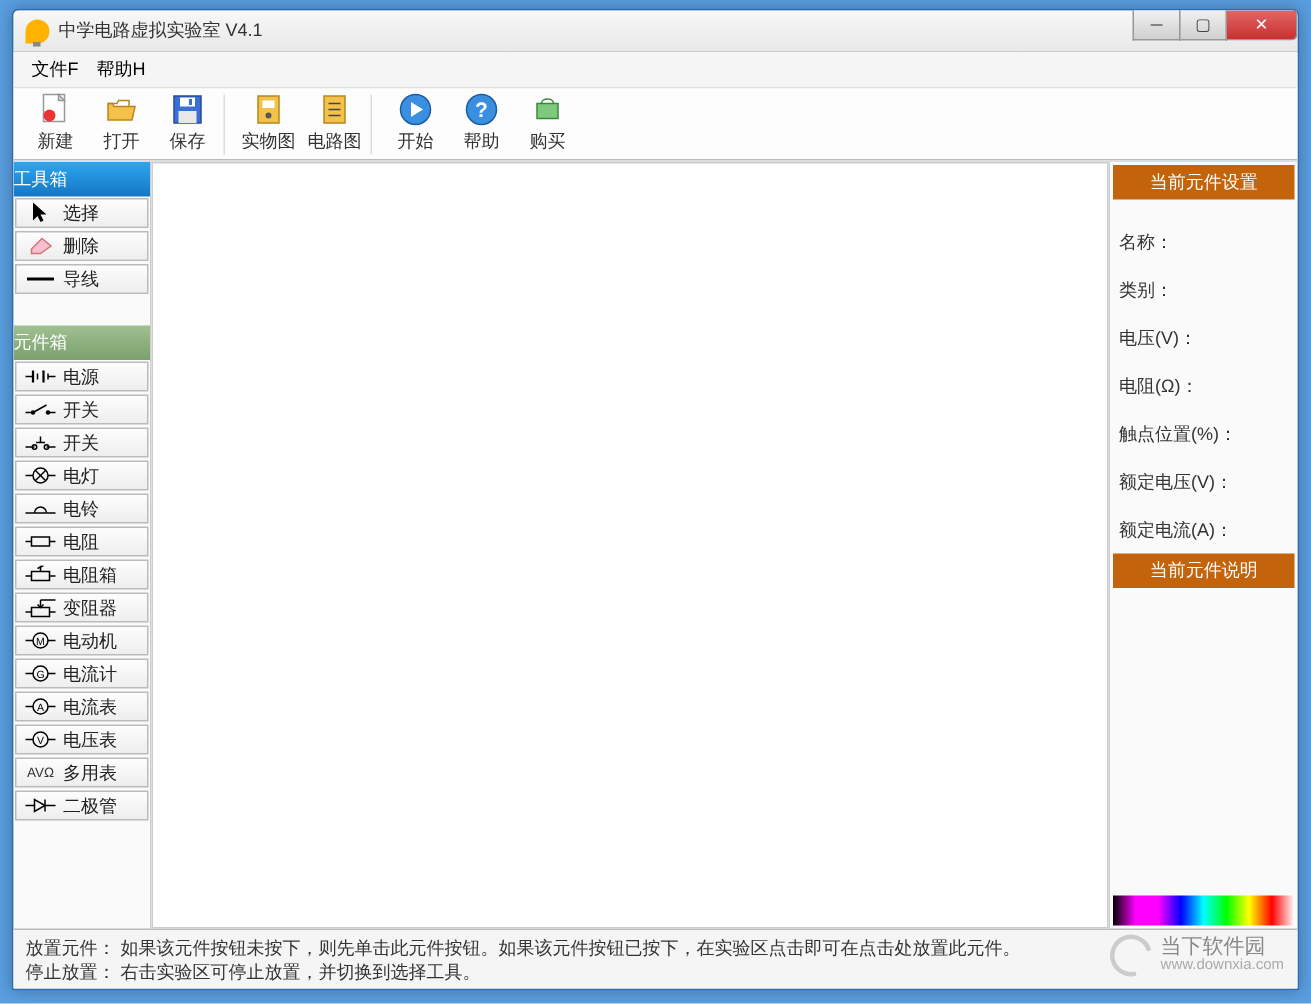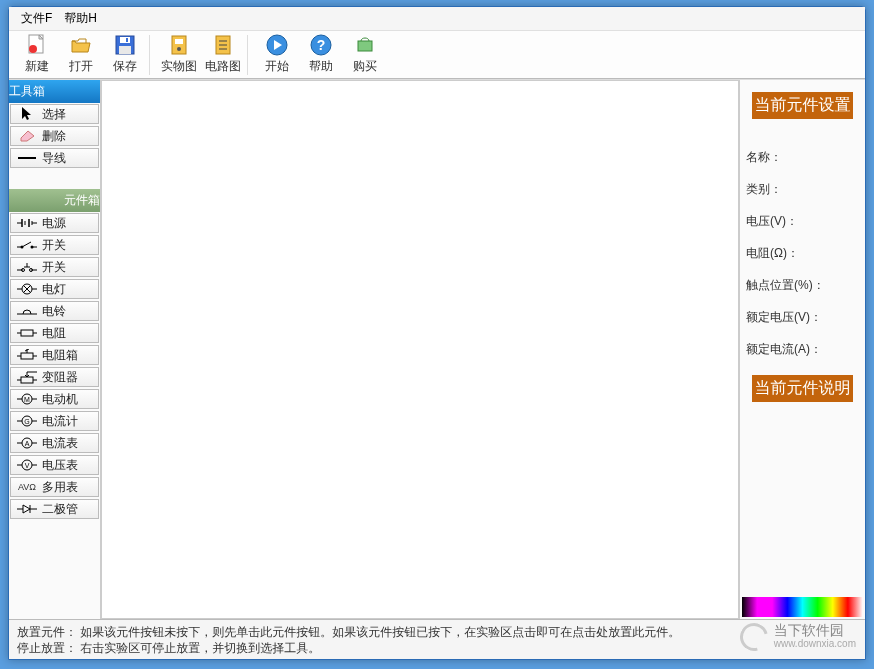--- a/index.html
+++ b/index.html
@@ -16,41 +16,50 @@
 .menubar { height: 24px; border-bottom: 1px solid #e0e0e0; display: flex; align-items: center; padding-left: 6px; gap: 0; background: #f5f5f5; }
 .menu-item { padding: 2px 6px; cursor: pointer; }
 .toolbar { height: 48px; border-bottom: 1px solid #bbb; display: flex; align-items: center; padding-left: 6px; background: #fdfdfd; }
 .tool-btn { width: 44px; height: 44px; display: flex; flex-direction: column; align-items: center; justify-content: center; cursor: pointer; gap: 2px; }
 .tool-icon { width: 22px; height: 22px; display: flex; align-items: center; justify-content: center; }
 .tool-label { font-size: 12px; color: #333; }
 .tool-sep { width: 6px; height: 40px; border-left: 1px solid #ddd; margin: 0 2px; }
 .content { flex: 1; display: flex; border-top: 1px solid #ddd; overflow: hidden; }
 .left-panel { width: 92px; background: #fafafa; border-right: 1px solid #ccc; display: flex; flex-direction: column; overflow-y: auto; }
 .tool-header { background: linear-gradient(#2fa5ef, #1477c4); color: #fff; padding: 3px 0; font-size: 12px; }
-.comp-header { background: linear-gradient(#a0c090, #7ba06e); color: #fff; text-align: right; padding: 3px 0; font-size: 12px; }
+.comp-header { background: linear-gradient(#a0c090, #7ba06e); color: #fff; text-align: left; padding: 3px 0; font-size: 12px; }
 .tool-item { height: 20px; display: flex; align-items: center; border: 1px solid #bbb; margin: 1px; background: linear-gradient(#fdfdfd, #eee); cursor: pointer; padding-left: 3px; }
 .ti-icon { width: 26px; display: flex; align-items: center; justify-content: center; font-size: 11px; color: #333; }
 .ti-label { font-size: 12px; color: #222; flex: 1; text-align: left; padding-left: 2px; }
 .canvas { flex: 1; background: #fff; border: 1px solid #ccc; margin: 0; }
 .right-panel { width: 126px; background: #fafafa; border-left: 1px solid #ccc; display: flex; flex-direction: column; }
-.right-header { background: #c3640c; color: #fff; text-align: center; padding: 3px 0; font-size: 16px; margin: 12px; }
+.right-header { background: #c3640c; color: #fff; text-align: center; padding: 3px 0; font-size: 12px; margin: 2px; }
 .prop-list { padding: 4px 6px; font-size: 12px; color: #333; line-height: 20px; }
 .prop-row { white-space: nowrap; margin-top: 12px; }
 .color-strip { height: 20px; margin: 2px; background: linear-gradient(to right, #000, #f0f, #f0f, #00f, #0ff, #0f0, #ff0, #f00, #fff); margin-top: auto; }
 .statusbar { height: 40px; border-top: 1px solid #bbb; background: #f5f5f5; padding: 4px 8px; font-size: 12px; color: #333; line-height: 16px; }
 .watermark { position: absolute; right: 18px; bottom: 18px; display: flex; align-items: center; gap: 6px; color: #888; font-size: 14px; }
 .watermark-logo { width: 28px; height: 28px; border: 3px solid #ccc; border-radius: 50%; border-right-color: transparent; transform: rotate(30deg); }
 .watermark-text { display: flex; flex-direction: column; line-height: 14px; }
 .watermark-url { font-size: 10px; color: #aaa; }
 svg { display: block; }
 </style>
 </head>
 <body>
 
 <div class="window">
+  <div class="titlebar">
+    <div class="titlebar-icon"></div>
+    <div class="titlebar-text">中学电路虚拟实验室 V4.1</div>
+    <div class="win-btns">
+      <div class="win-btn min">─</div>
+      <div class="win-btn max">▢</div>
+      <div class="win-btn close">✕</div>
+    </div>
+  </div>
 
   <div class="menubar">
     <div class="menu-item">文件F</div>
     <div class="menu-item">帮助H</div>
   </div>
 
   <div class="toolbar">
     <div class="tool-btn">
       <div class="tool-icon">
           <svg width="20" height="22">

